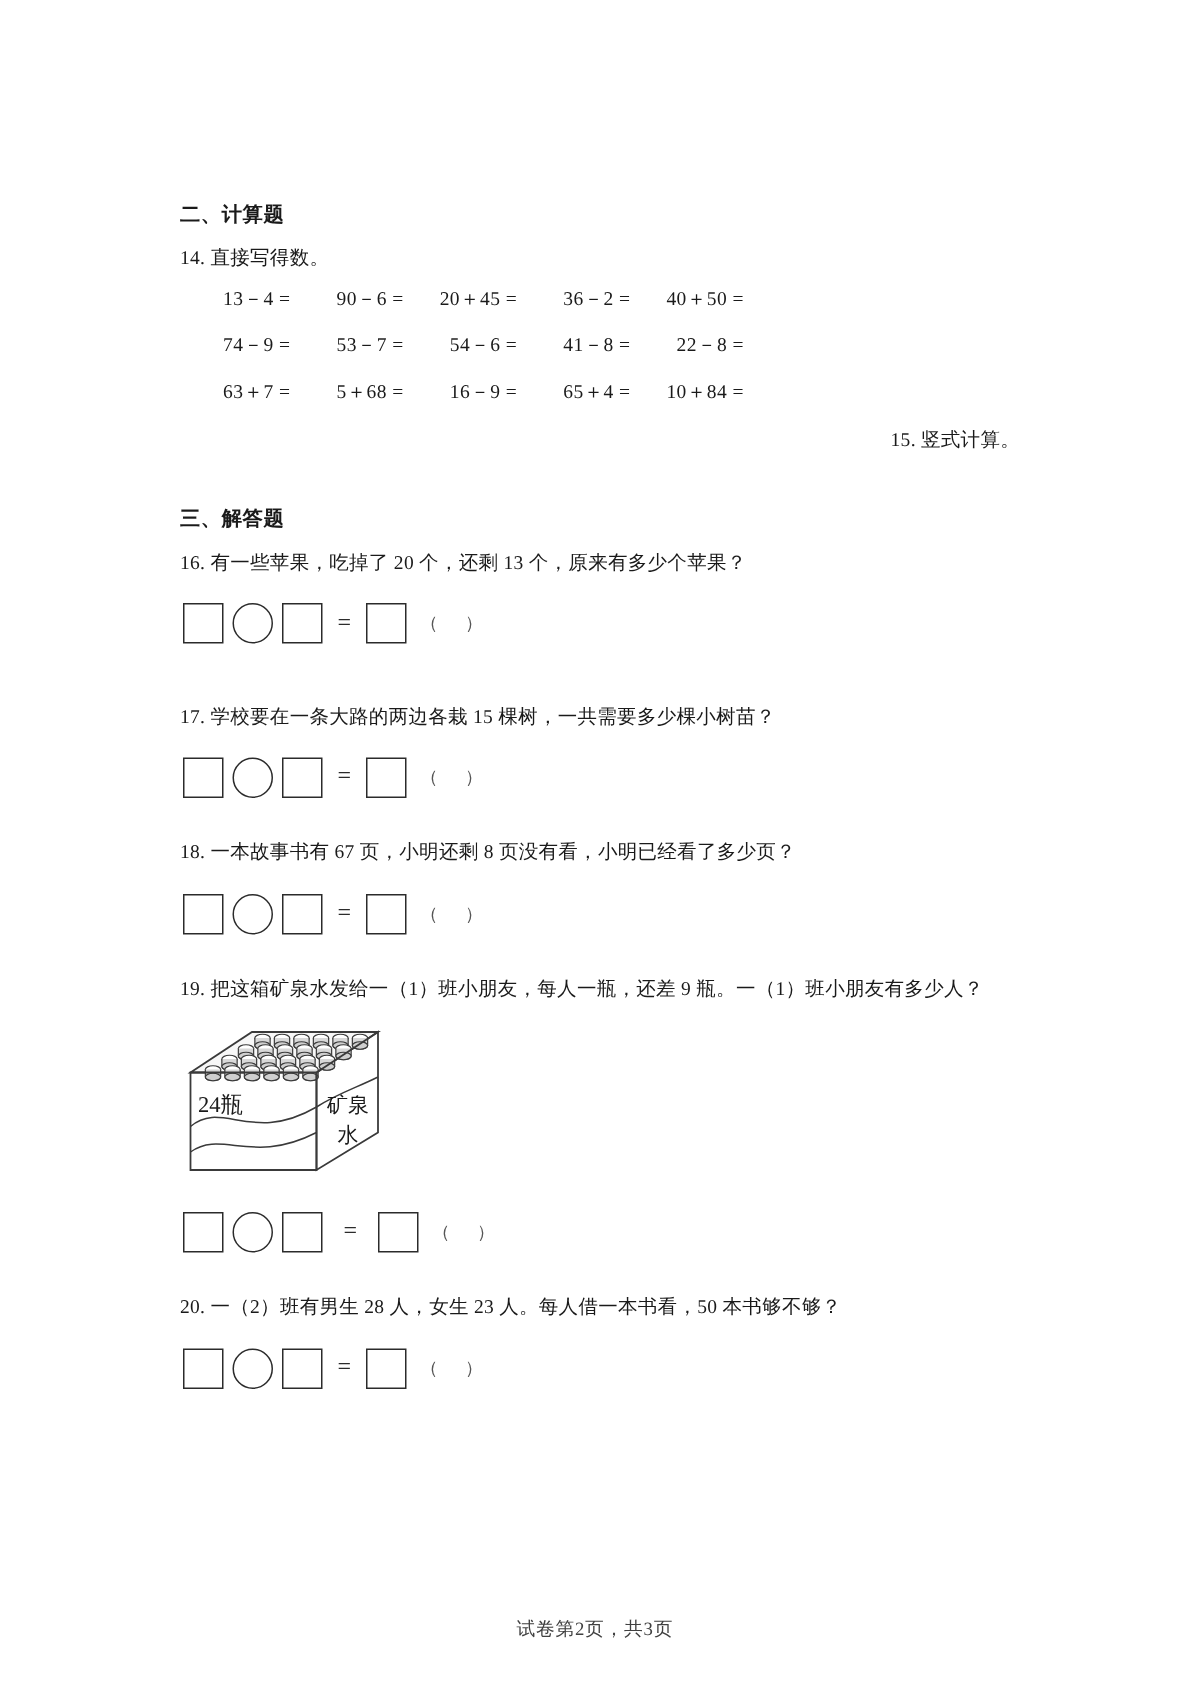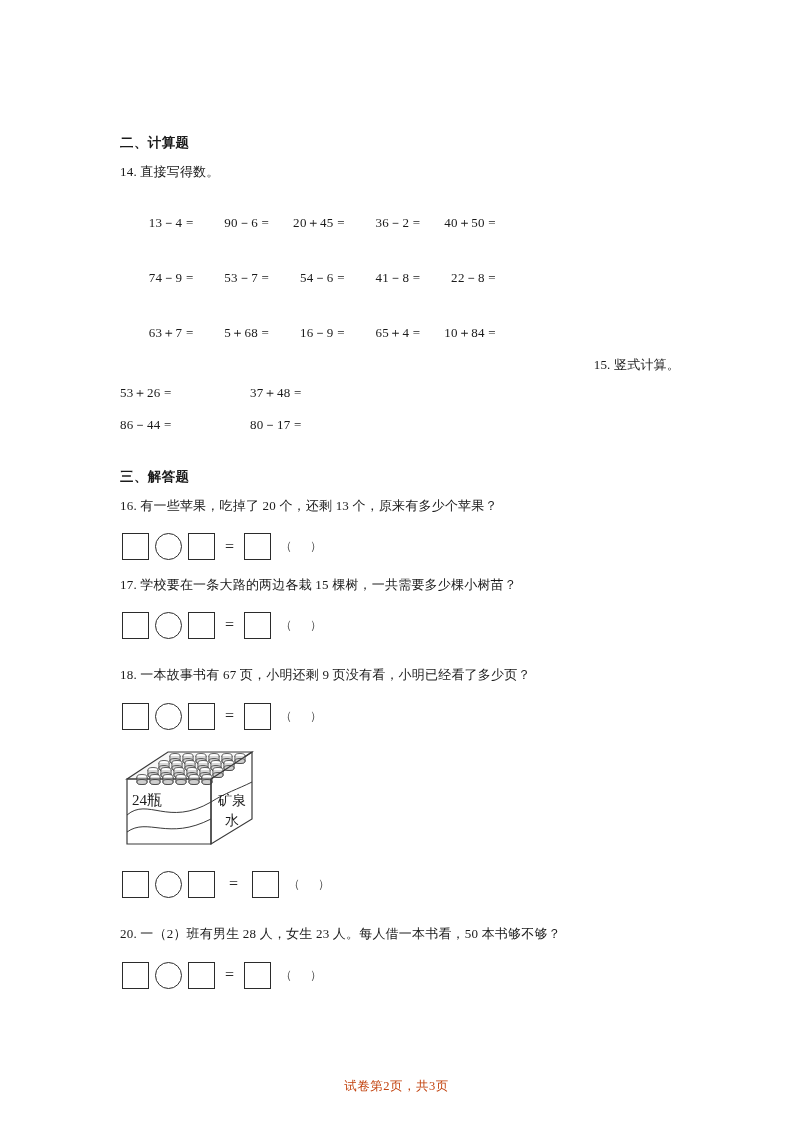--- a/index.html
+++ b/index.html
@@ -59,21 +59,20 @@
     display: flex;
     margin-bottom: 13px;
   }
   .calc-cell {
     flex: 1 1 0;
     text-align: right;
     font-size: 13px;
     letter-spacing: 0.3px;
     white-space: nowrap;
     padding-right: 2px;
-    margin-top: 24px;
   }
 
   .vcalc-grid {
     margin: 9px 0 0 0;
     width: 260px;
   }
   .vcalc-row {
     display: flex;
     margin-bottom: 14px;
   }
@@ -130,21 +129,21 @@
   }
 
   
   .footer {
     position: absolute;
     left: 0;
     top: 1078px;
     width: 793px;
     text-align: center;
     font-size: 12.5px;
-    color: #c2410c;
+    color: #404040;
     letter-spacing: 0.5px;
   }
 </style>
 </head>
 <body>
 
 <div class="page">
   <div class="content">
 
     <div class="section-heading">二、计算题</div>
@@ -176,84 +175,78 @@
         <div class="calc-cell">65＋4 =</div>
         <div class="calc-cell">10＋84 =</div>
       </div>
     </div>
 
     <div class="q-line" style="margin-top:14px;text-align:right;">
       <span class="q-num">15.</span>
       <span>竖式计算。</span>
     </div>
 
-    <div class="vcalc-grid">
-      <div class="vcalc-row">
-        <div class="vcalc-cell">53＋26 =</div>
-        <div class="vcalc-cell">37＋48 =</div>
-      </div>
-      <div class="vcalc-row">
-        <div class="vcalc-cell">86－44 =</div>
-        <div class="vcalc-cell">80－17 =</div>
-      </div>
-    </div>
 
     <div class="section-heading gap-top">三、解答题</div>
 
     <div class="q-line">
       <span class="q-num">16.</span>
       <span>有一些苹果，吃掉了 20 个，还剩 13 个，原来有多少个苹果？</span>
     </div>
     <div class="ansrow">
       <div class="abox"></div>
       <div class="sp6"></div>
       <div class="acircle"></div>
       <div class="sp6"></div>
       <div class="abox"></div>
       <div class="sp8"></div>
       <div class="aeq">=</div>
       <div class="sp8"></div>
       <div class="abox"></div>
       <div class="aparen">（　）</div>
     </div>
 
-    <div class="q-line" style="margin-top:12px;">
+    <div class="q-line" style="margin-top:36px;">
       <span class="q-num">17.</span>
       <span>学校要在一条大路的两边各栽 15 棵树，一共需要多少棵小树苗？</span>
     </div>
     <div class="ansrow">
       <div class="abox"></div>
       <div class="sp6"></div>
       <div class="acircle"></div>
       <div class="sp6"></div>
       <div class="abox"></div>
       <div class="sp8"></div>
       <div class="aeq">=</div>
       <div class="sp8"></div>
       <div class="abox"></div>
       <div class="aparen">（　）</div>
     </div>
 
     <div class="q-line" style="margin-top:24px;">
       <span class="q-num">18.</span>
-      <span>一本故事书有 67 页，小明还剩 9 页没有看，小明已经看了多少页？</span>
+      <span>一本故事书有 67 页，小明还剩 8 页没有看，小明已经看了多少页？</span>
     </div>
     <div class="ansrow">
       <div class="abox"></div>
       <div class="sp6"></div>
       <div class="acircle"></div>
       <div class="sp6"></div>
       <div class="abox"></div>
       <div class="sp8"></div>
       <div class="aeq">=</div>
       <div class="sp8"></div>
       <div class="abox"></div>
       <div class="aparen">（　）</div>
     </div>
 
+    <div class="q-line" style="margin-top:24px;">
+      <span class="q-num">19.</span>
+      <span>把这箱矿泉水发给一（1）班小朋友，每人一瓶，还差 9 瓶。一（1）班小朋友有多少人？</span>
+    </div>
 
     <div class="illus">
       <svg width="135" height="108" viewBox="0 0 135 108">
         <defs>
           <g id="cap">
             <ellipse cx="0" cy="0" rx="5.1" ry="2.5" fill="#ffffff" stroke="#3a3a3a" stroke-width="0.8"></ellipse>
             <path d="M -5.1 0 L -5.1 5 A 5.1 2.5 0 0 0 5.1 5 L 5.1 0" fill="#d8d8d8" stroke="#3a3a3a" stroke-width="0.8"></path>
             <ellipse cx="0" cy="5" rx="5.1" ry="2.5" fill="#cfcfcf" stroke="#3a3a3a" stroke-width="0.8"></ellipse>
           </g>
         </defs>

